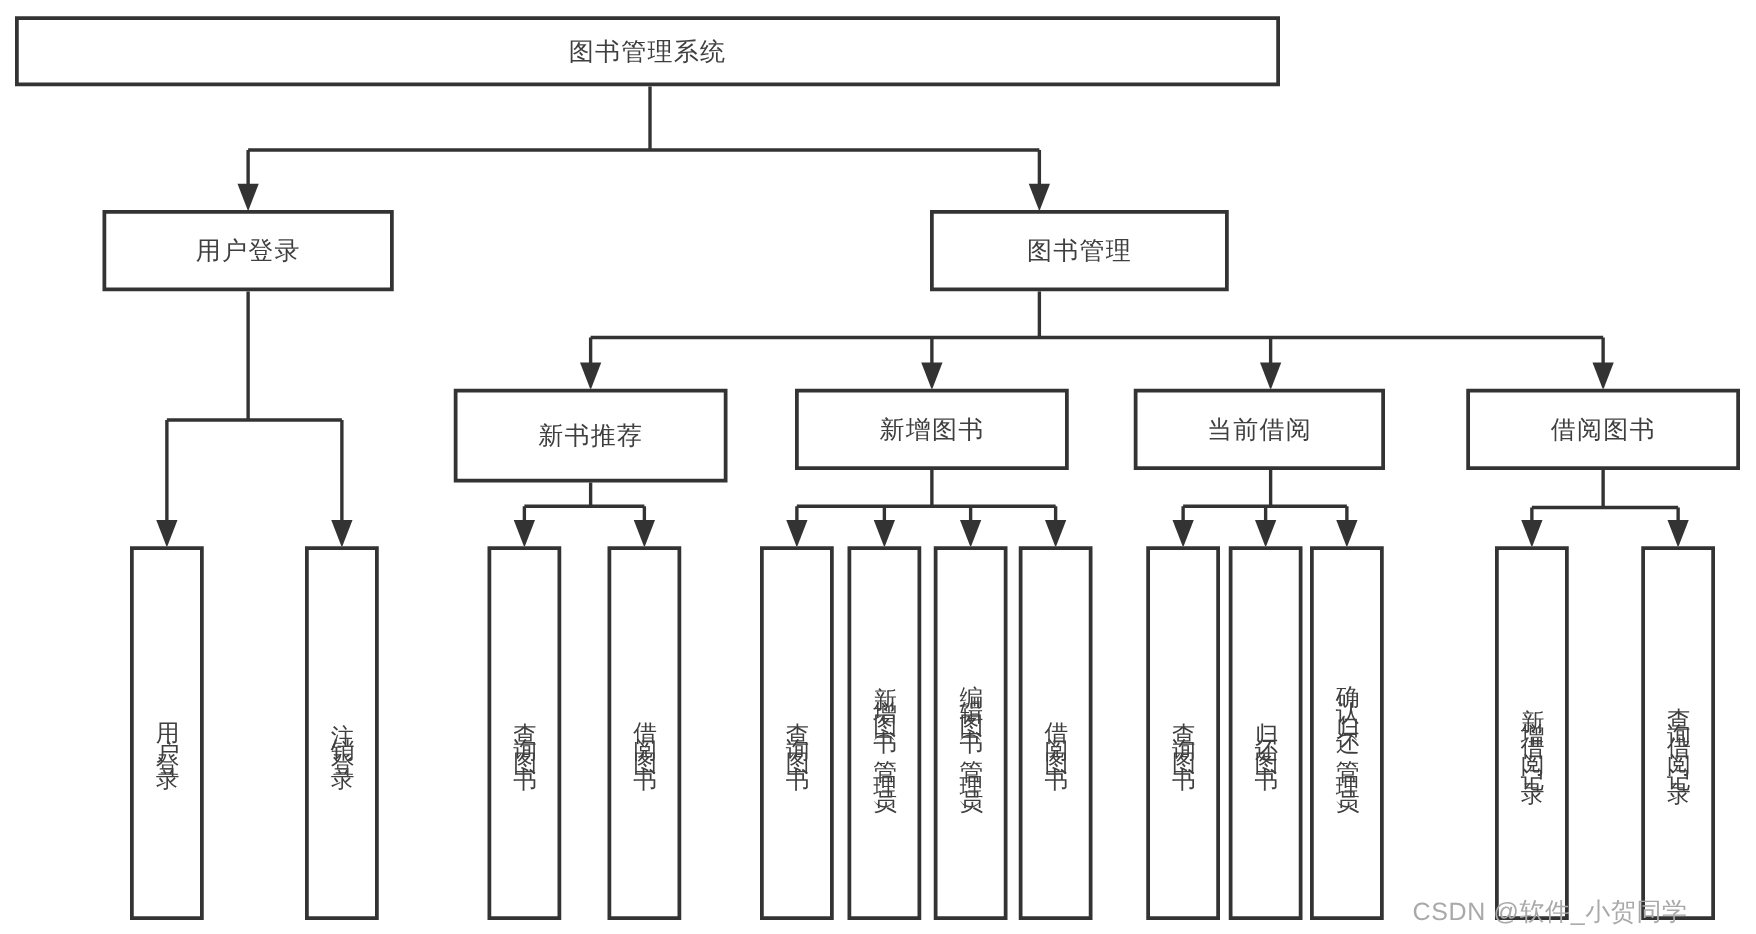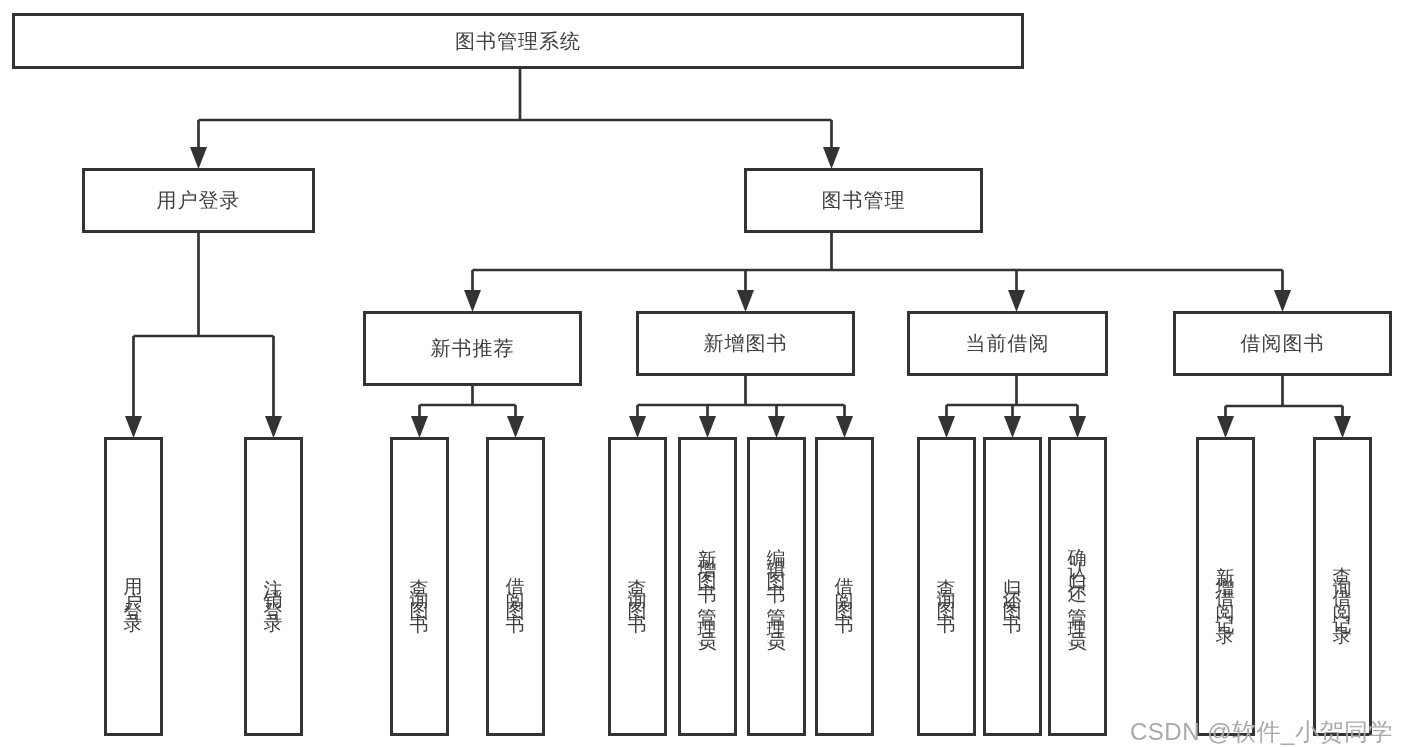--- a/index.html
+++ b/index.html
@@ -37,21 +37,21 @@
   }
   .v-box{
     writing-mode:vertical-rl;
     text-orientation:mixed;
     font-size:19px;
     letter-spacing:12px;
     line-height:1;
   }
   .watermark{
     position:absolute;left:1130px;top:716px;z-index:3;
-    font-size:24px;letter-spacing:.5px;
+    font-size:20px;letter-spacing:.5px;
     color:var(--watermark);
     white-space:nowrap;
   }
 </style>
 </head>
 <body>
 
 <div class="stage">
 
   <svg class="connectors" width="1405" height="747" viewBox="0 0 1405 747">

